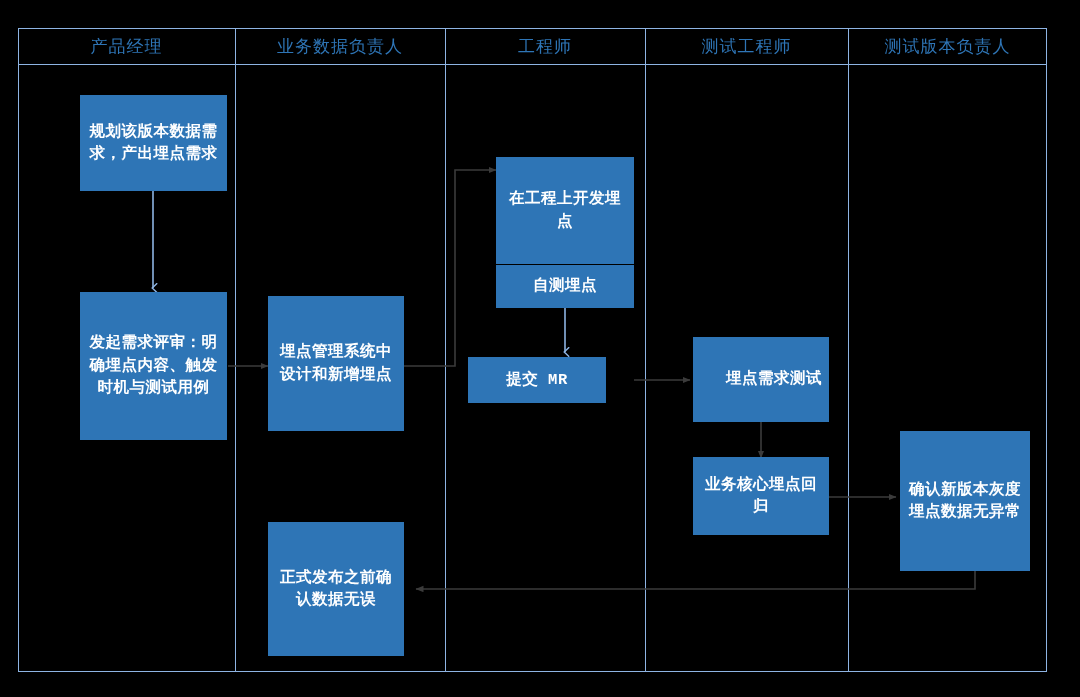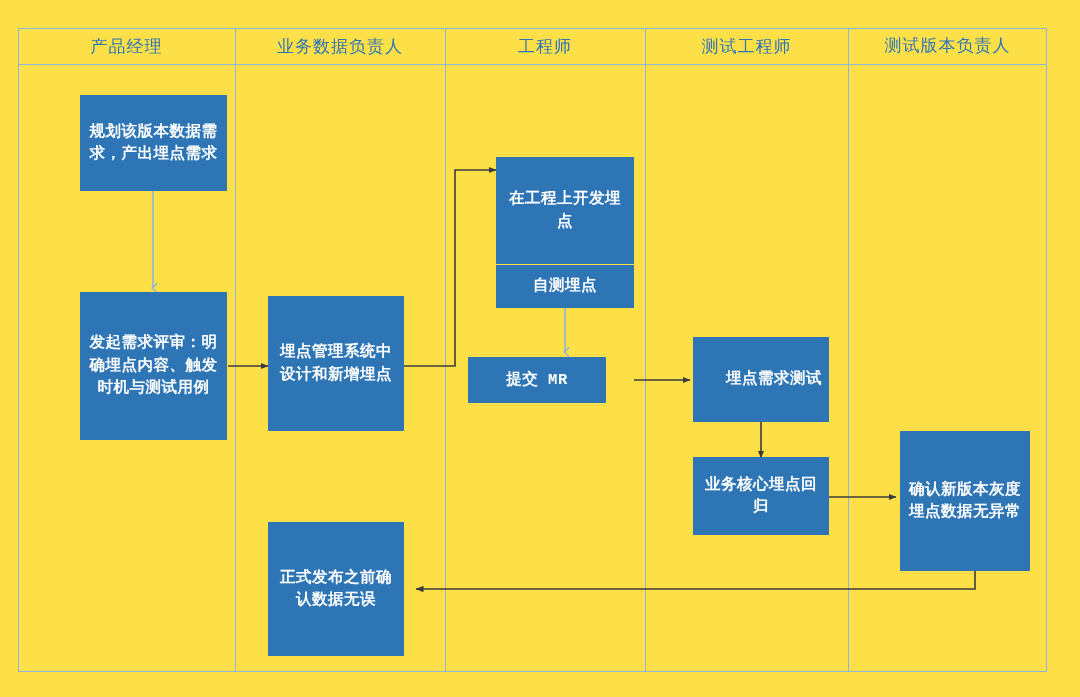--- a/index.html
+++ b/index.html
@@ -7,21 +7,21 @@
     padding: 0;
     background: #ffffff;
   }
   body {
     font-family: "Liberation Sans", "DejaVu Sans", sans-serif;
   }
   #canvas {
     position: relative;
     width: 1080px;
     height: 697px;
-    background: #fde047;
+    background: #000000;
     overflow: hidden;
   }
   
   .lane-frame {
     position: absolute;
     left: 18px;
     top: 28px;
     width: 1029px;
     height: 644px;
     border: 1px solid #8eb4e3;
@@ -104,21 +104,21 @@
 
   <div class="lane-divider" style="left:235px;"></div>
   <div class="lane-divider" style="left:445px;"></div>
   <div class="lane-divider" style="left:645px;"></div>
   <div class="lane-divider" style="left:848px;"></div>
 
   <div class="lane-title" style="left:18px;  width:217px;">产品经理</div>
   <div class="lane-title" style="left:235px; width:210px;">业务数据负责人</div>
   <div class="lane-title" style="left:445px; width:200px;">工程师</div>
   <div class="lane-title" style="left:645px; width:203px;">测试工程师</div>
-  <div class="lane-title" style="left:848px; width:199px;font-family:Liberation Mono, monospace;">测试版本负责人</div>
+  <div class="lane-title" style="left:848px; width:199px;">测试版本负责人</div>
 
   <svg class="edge-svg" viewBox="0 0 1080 697">
     <defs>
       <marker id="arrow-dark" markerWidth="9" markerHeight="9" refX="7.5" refY="3.2" orient="auto" markerUnits="userSpaceOnUse">
         <path d="M0,0 L8,3.2 L0,6.4 z" fill="#3b3b3b"></path>
       </marker>
       <marker id="arrow-light" markerWidth="11" markerHeight="11" refX="5.2" refY="4.6" orient="auto" markerUnits="userSpaceOnUse">
         <path d="M0.4,0.4 L5.2,5.4 L10,0.4" fill="none" stroke="#8eb4e3" stroke-width="1.4"></path>
       </marker>
     </defs>

